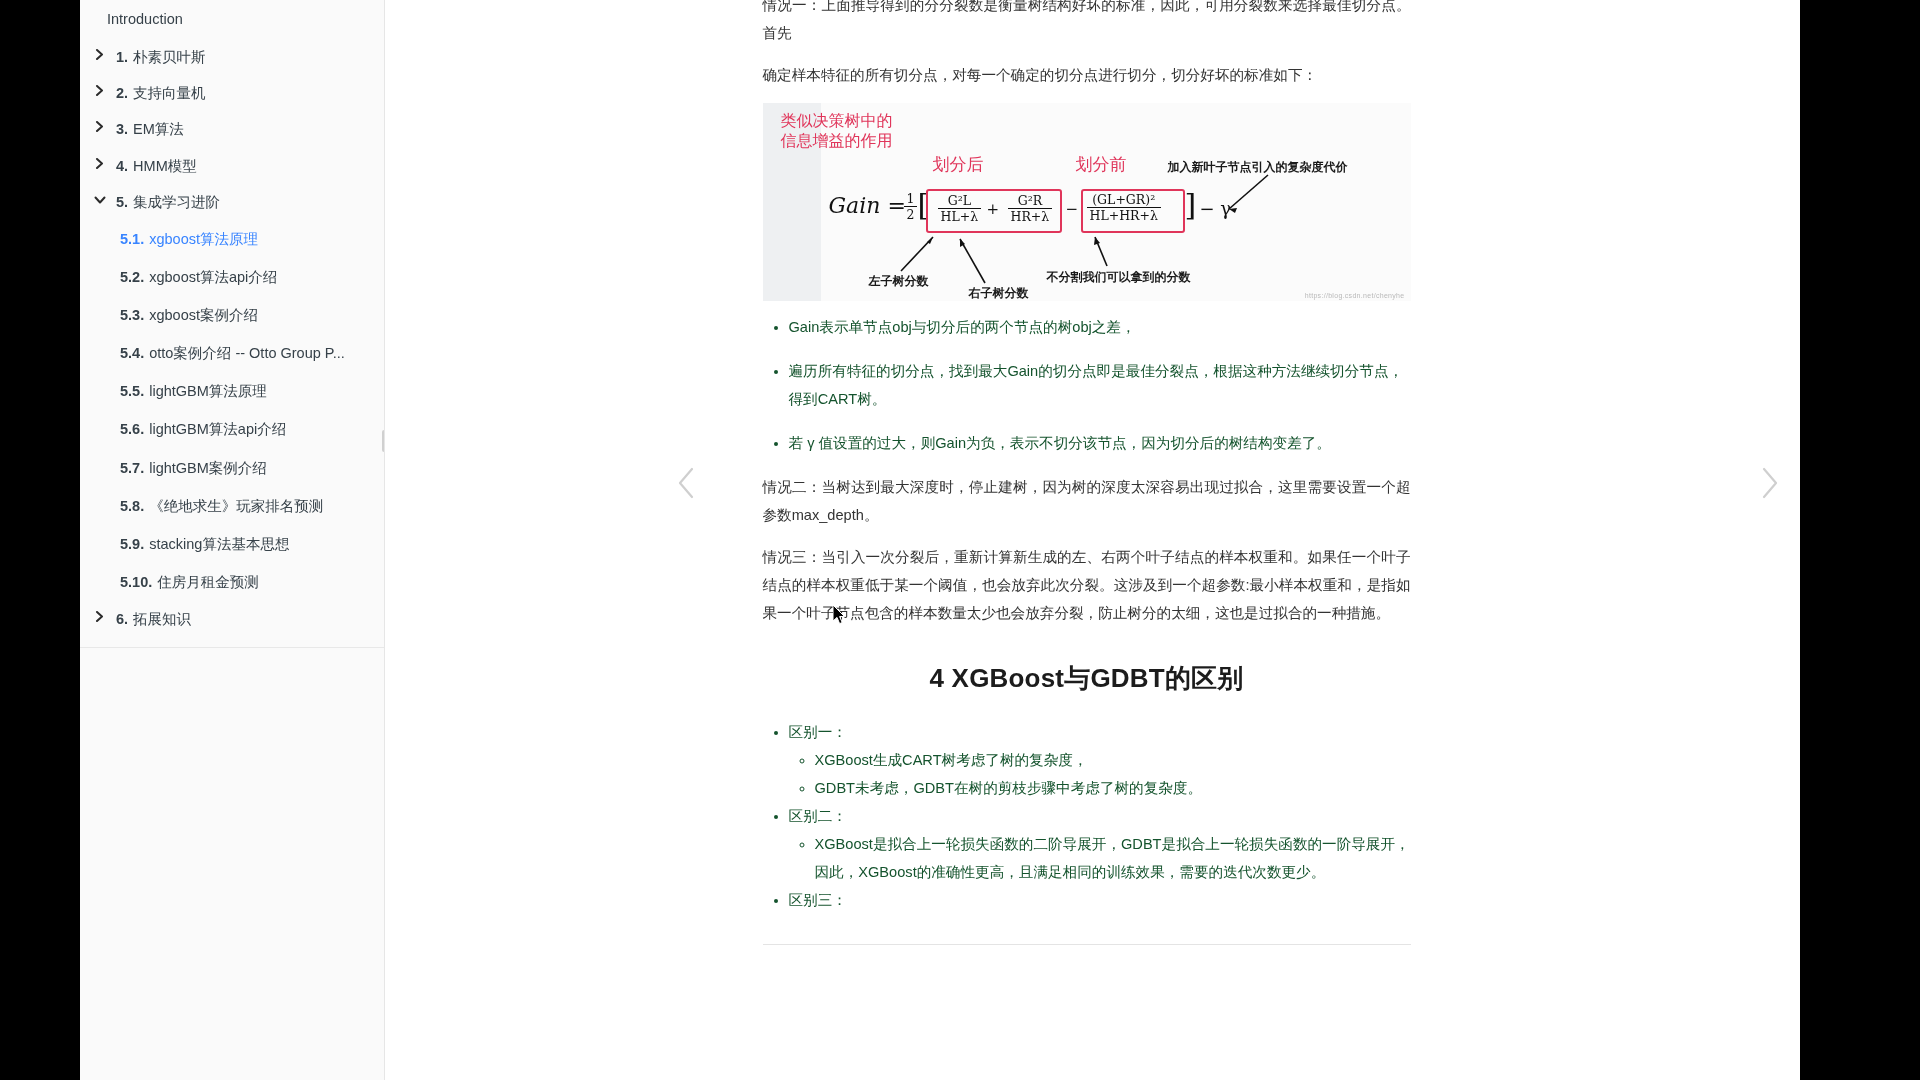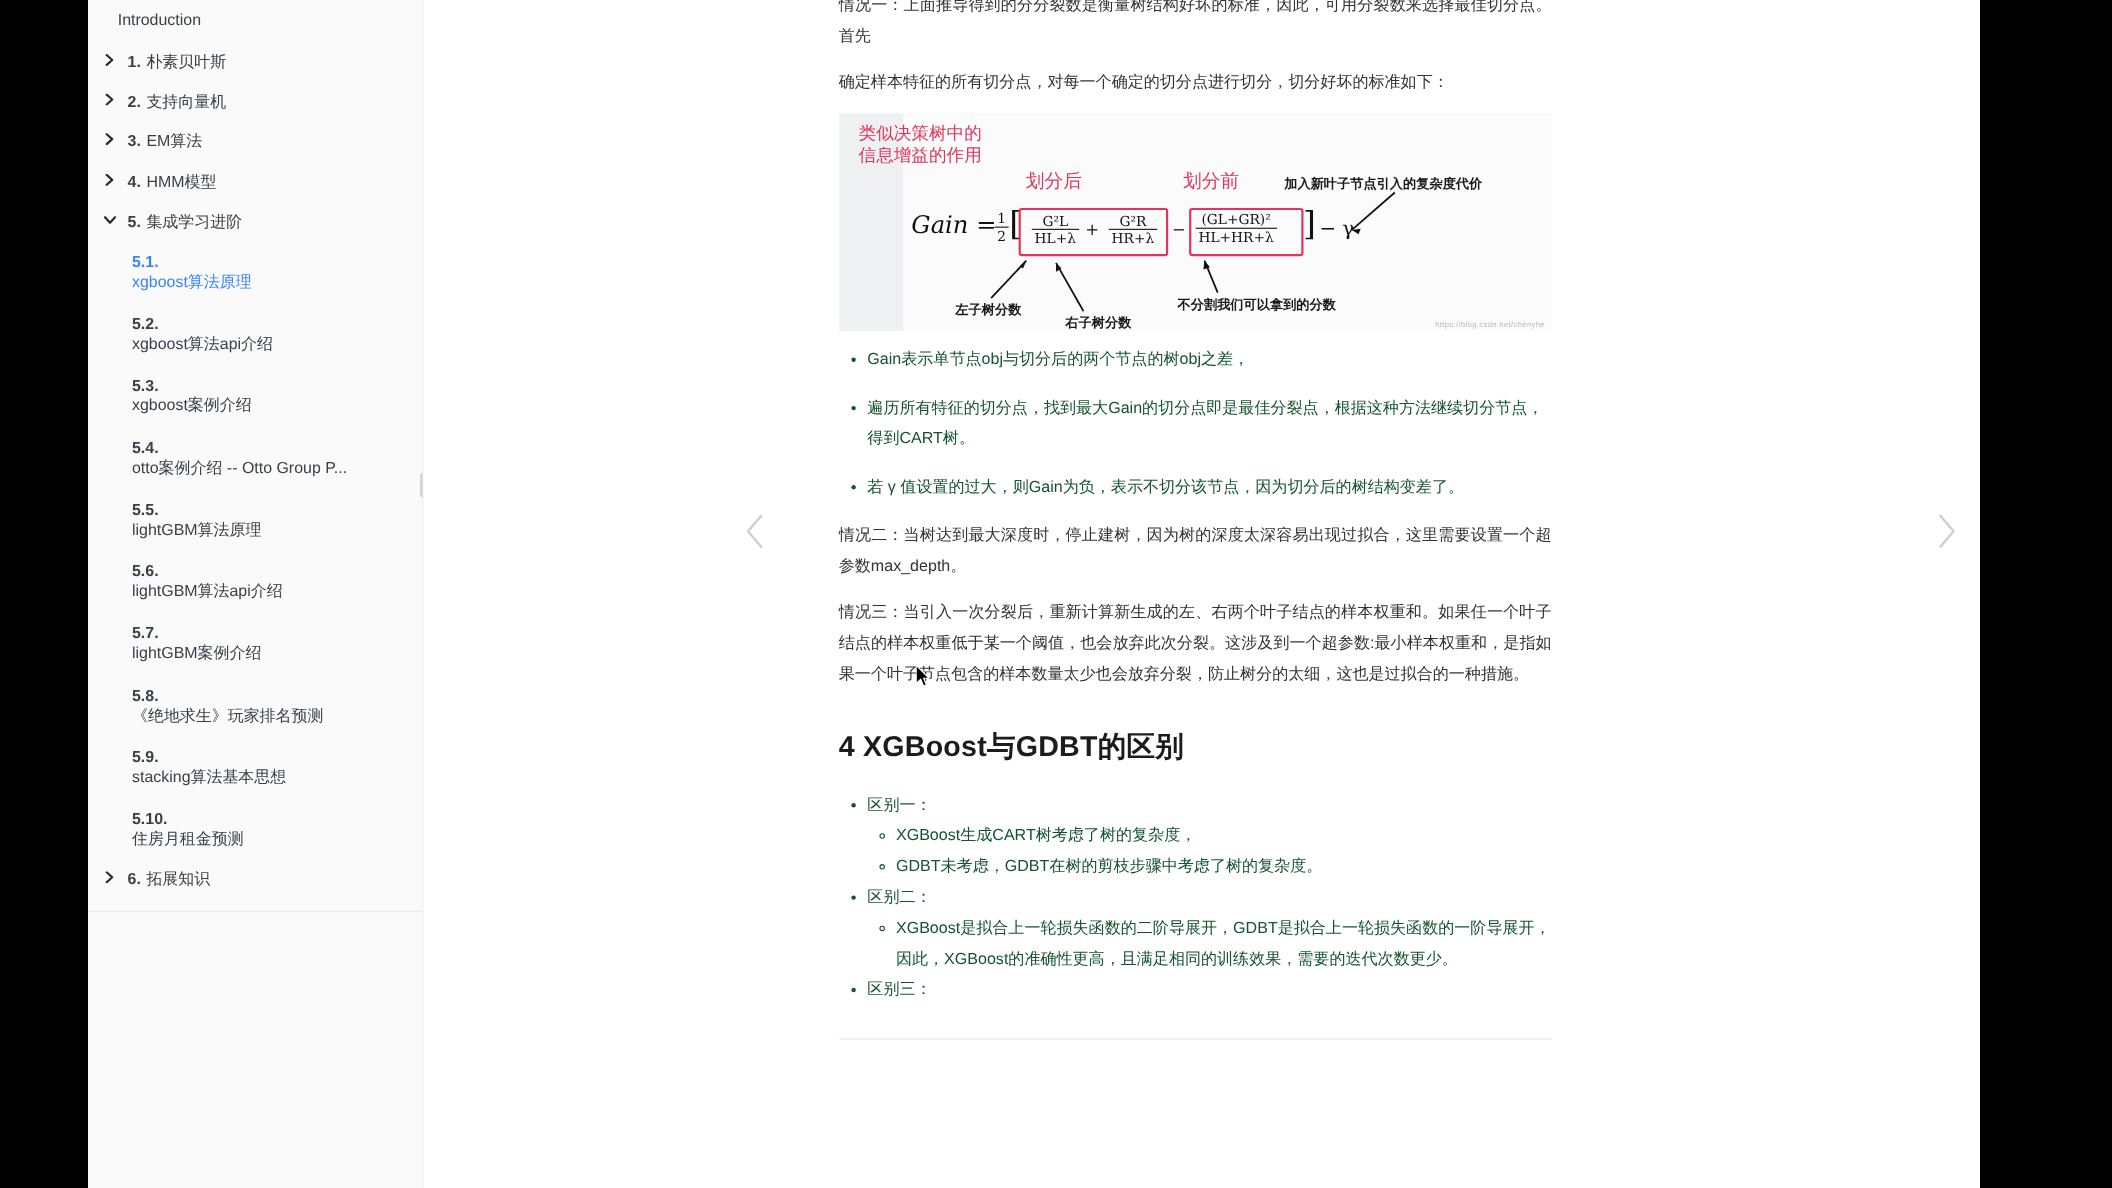--- a/index.html
+++ b/index.html
@@ -44,21 +44,20 @@
     font-size: 12px;
   }
   .nav-item .caret svg { display:block; }
   .nav-item .num { font-weight: bold; margin-right: 5px; color: #364149; }
   .nav-item .label { color: #364149; }
   .nav-item.sub {
     padding-left: 40px;
     padding-top: 10px; padding-bottom: 10px;
     font-size: 14.5px;
     overflow: hidden;
-    flex-direction: column;
   }
   .nav-item.sub .num { font-weight: bold; }
   .nav-item.active .num, .nav-item.active .label { color: #3884ff; }
   .sidebar-divider {
     border-top: 1px solid #e8e8e8;
     margin: 10px 0 0 0;
   }
   #sidebar-footer {
     position: absolute; left: 0; bottom: 0; width: 100%;
     padding: 16px 0 16px 22px;
@@ -126,21 +125,21 @@
     font-size: 14.6px; line-height: 28px; color: #14532d;
     margin-bottom: 16px;
   }
   ul.bl ul { list-style: circle; padding-left: 26px; margin-top: 6px;}
   ul.bl ul > li { margin-bottom: 0; }
   ul.tight > li { margin-bottom: 0; }
   ul.tight ul { margin-top: 0; }
 
   h2.sec {
     font-size: 26px; font-weight: bold; color: #1c1c1c;
-    margin: 34px 0 22px 0; letter-spacing: .2px;
+    margin: 34px 0 22px 0; letter-spacing: .2px; text-align: center;
   }
   .hr-bottom {
     border-top: 1px solid #e4e4e4; margin-top: 30px; width: 648px;
   }
 
   
   .nav-arrow {
     position: absolute; top: 463px; color: #ccc; cursor: pointer;
     width: 24px; height: 40px;
   }
@@ -320,21 +319,21 @@
               <line x1="222" y1="180" x2="197" y2="136" stroke="#111" stroke-width="1.6"></line>
               <polygon points="197,136 197,144 202,141" fill="#111"></polygon>
               <line x1="344" y1="163" x2="332" y2="134" stroke="#111" stroke-width="1.6"></line>
               <polygon points="332,134 331,142 337,140" fill="#111"></polygon>
               <line x1="505" y1="72" x2="466" y2="106" stroke="#111" stroke-width="1.6"></line>
               <polygon points="466,106 474,105 472,110" fill="#111"></polygon>
             </svg>
 
             <div class="fig-lbl-black" style="left:106px; top:170px;">左子树分数</div>
             <div class="fig-lbl-black" style="left:206px; top:182px;">右子树分数</div>
-            <div class="fig-lbl-black" style="left:308px; top:166px;">不分割我们可以拿到的分数</div>
+            <div class="fig-lbl-black" style="left:284px; top:166px;">不分割我们可以拿到的分数</div>
             <div class="fig-credit">https://blog.csdn.net/chenyhe</div>
           </div>
         </div>
 
         <ul class="bl" id="main-bullets">
             <li>Gain表示单节点obj与切分后的两个节点的树obj之差，</li>
             <li>遍历所有特征的切分点，找到最大Gain的切分点即是最佳分裂点，根据这种方法继续切分节点，得到CART树。</li>
             <li>若 γ 值设置的过大，则Gain为负，表示不切分该节点，因为切分后的树结构变差了。</li>
           </ul>
 

